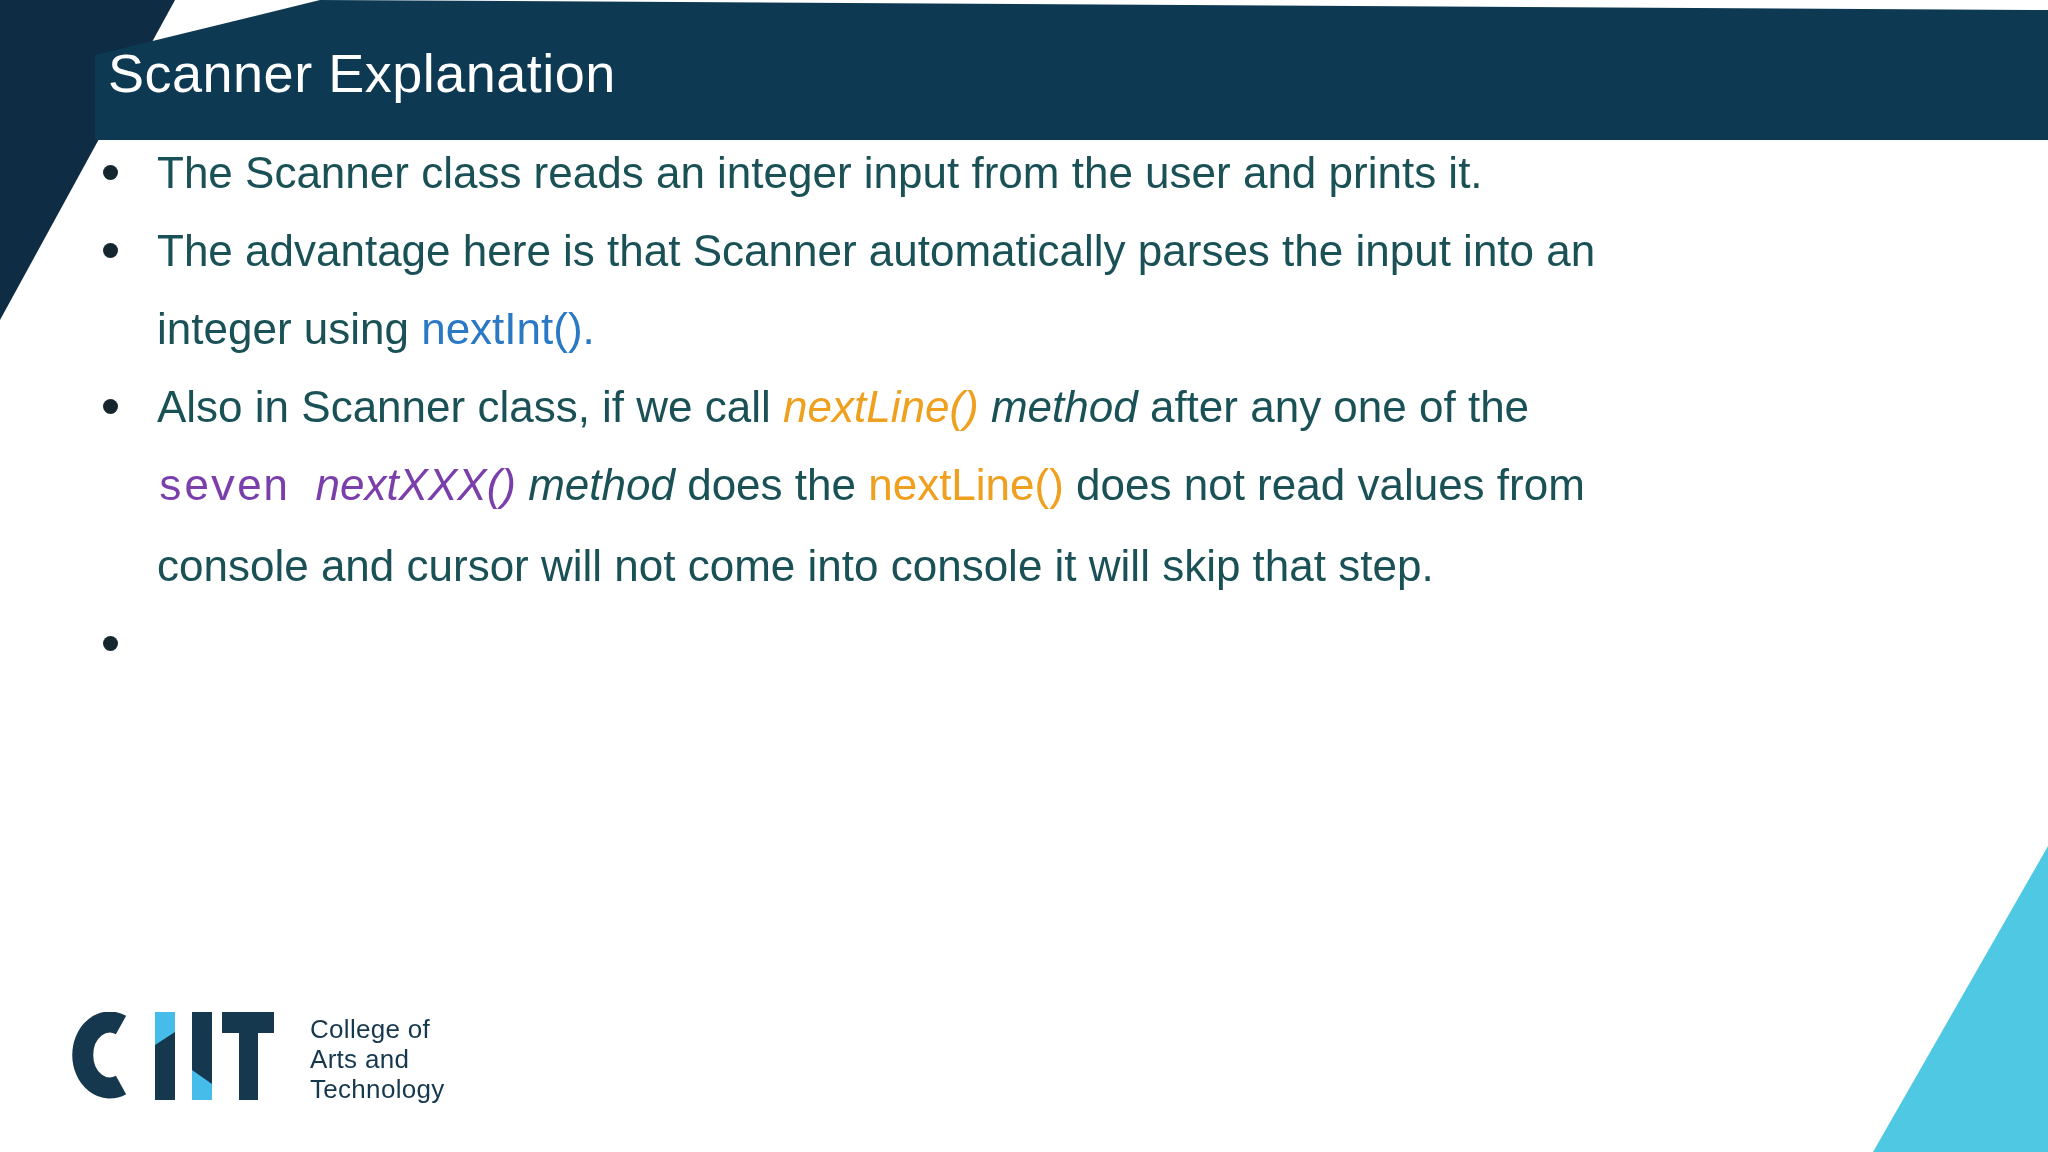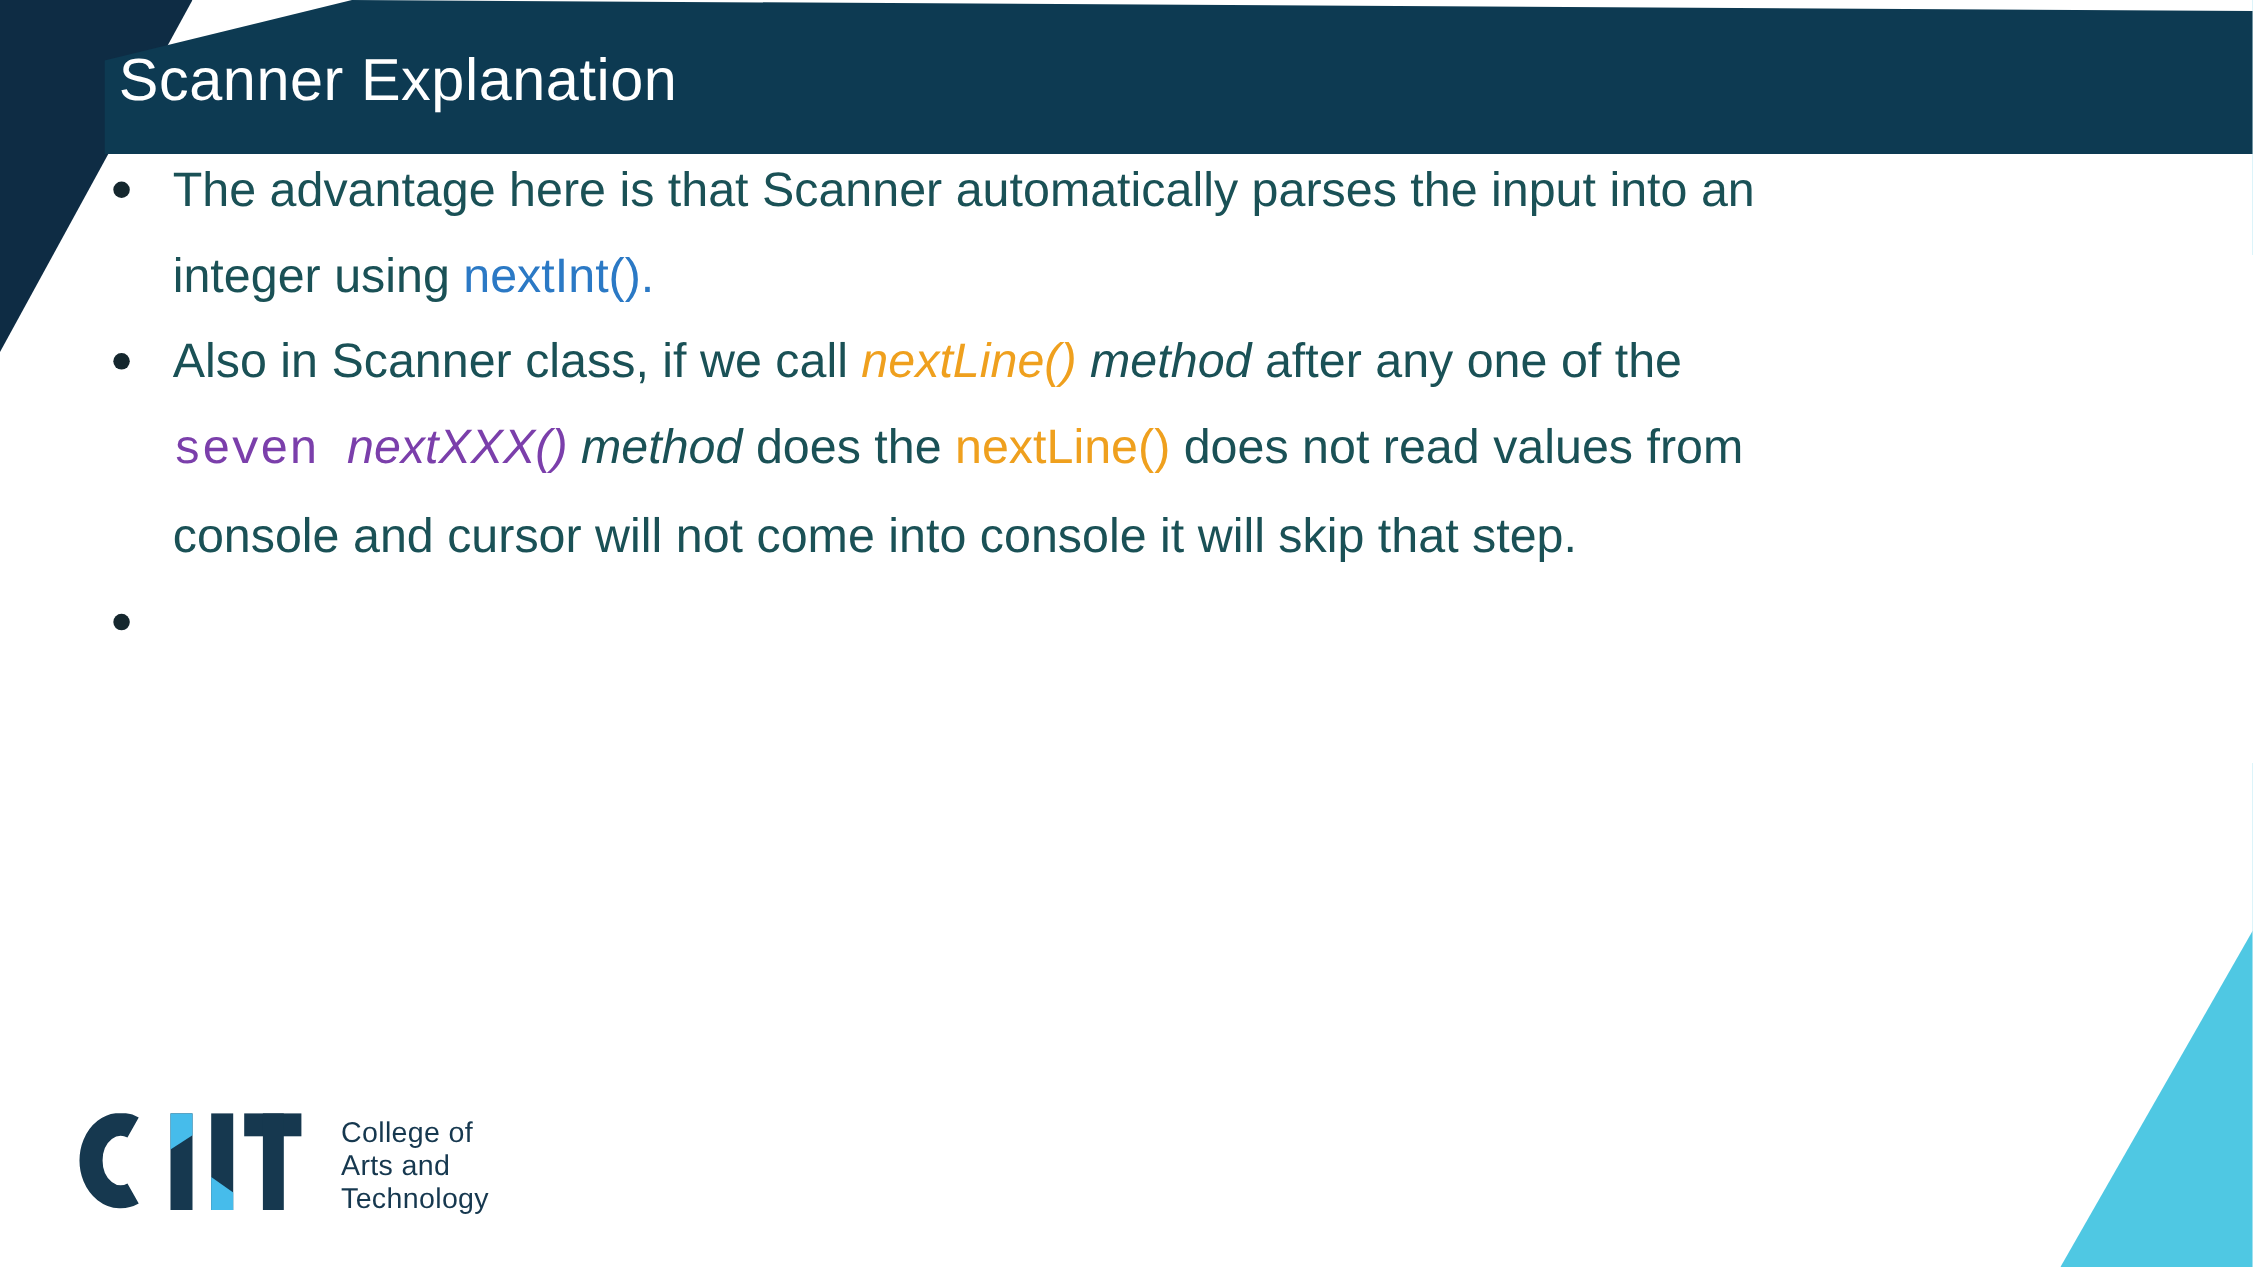--- a/index.html
+++ b/index.html
@@ -69,20 +69,21 @@
 </head>
 <body>
 
 <div class="corner-shape"></div>
 
 <div class="header-band">
   <div class="title">Scanner Explanation</div>
 </div>
 
 <div class="content" id="bullets">
+    <div class="bullet"><span class="dot"></span><span><span class="run-teal">The Scanner class reads an integer input from the user and prints it.</span></span></div>
     <div class="bullet"><span class="dot"></span><span><span class="run-teal">The advantage here is that Scanner automatically parses the input into an
 integer using </span><span class="run-blue">nextInt().</span></span></div>
     <div class="bullet"><span class="dot"></span><span><span class="run-teal">Also in Scanner class, if we call </span><span class="run-orange-italic">nextLine() </span><span class="run-teal-italic">method </span><span class="run-teal">after any one of the
 </span><span class="run-purple">seven </span><span class="run-purple-italic">nextXXX() </span><span class="run-teal-italic">method </span><span class="run-teal">does the </span><span class="run-orange">nextLine() </span><span class="run-teal">does not read values from
 console and cursor will not come into console it will skip that step.</span></span></div>
     <div class="bullet"><span class="dot"></span></div>
   </div>
 
 <div class="logo">
   <svg width="215" height="90" viewBox="0 0 215 90">

